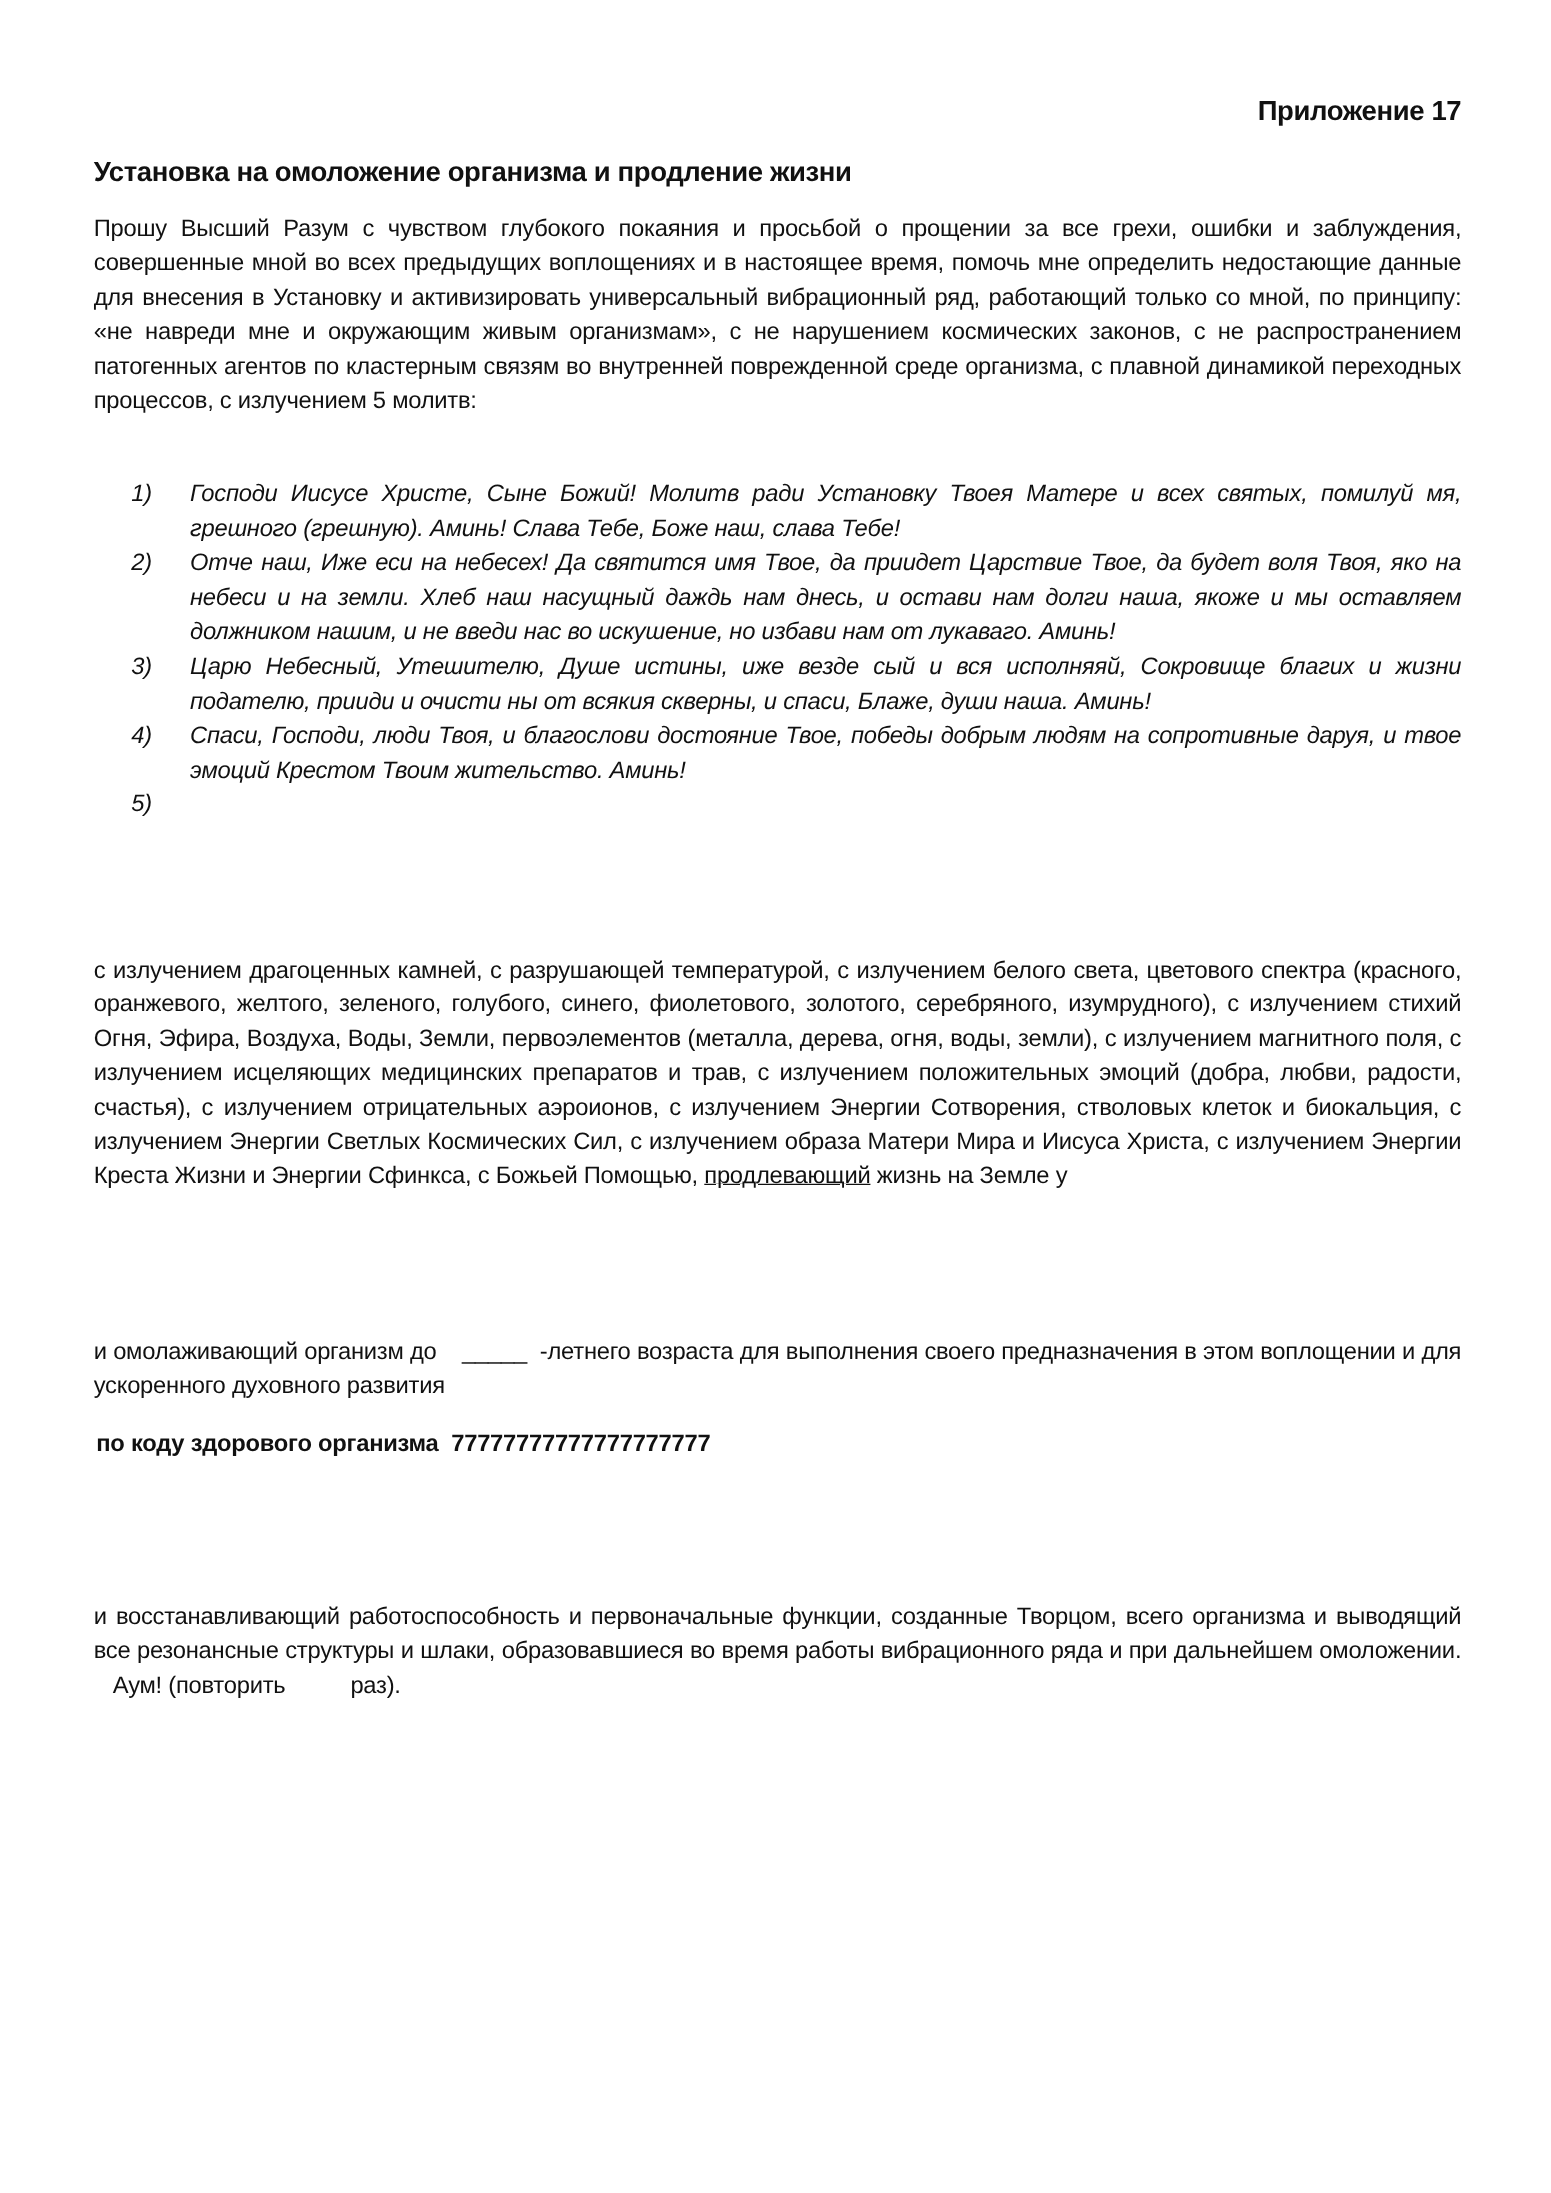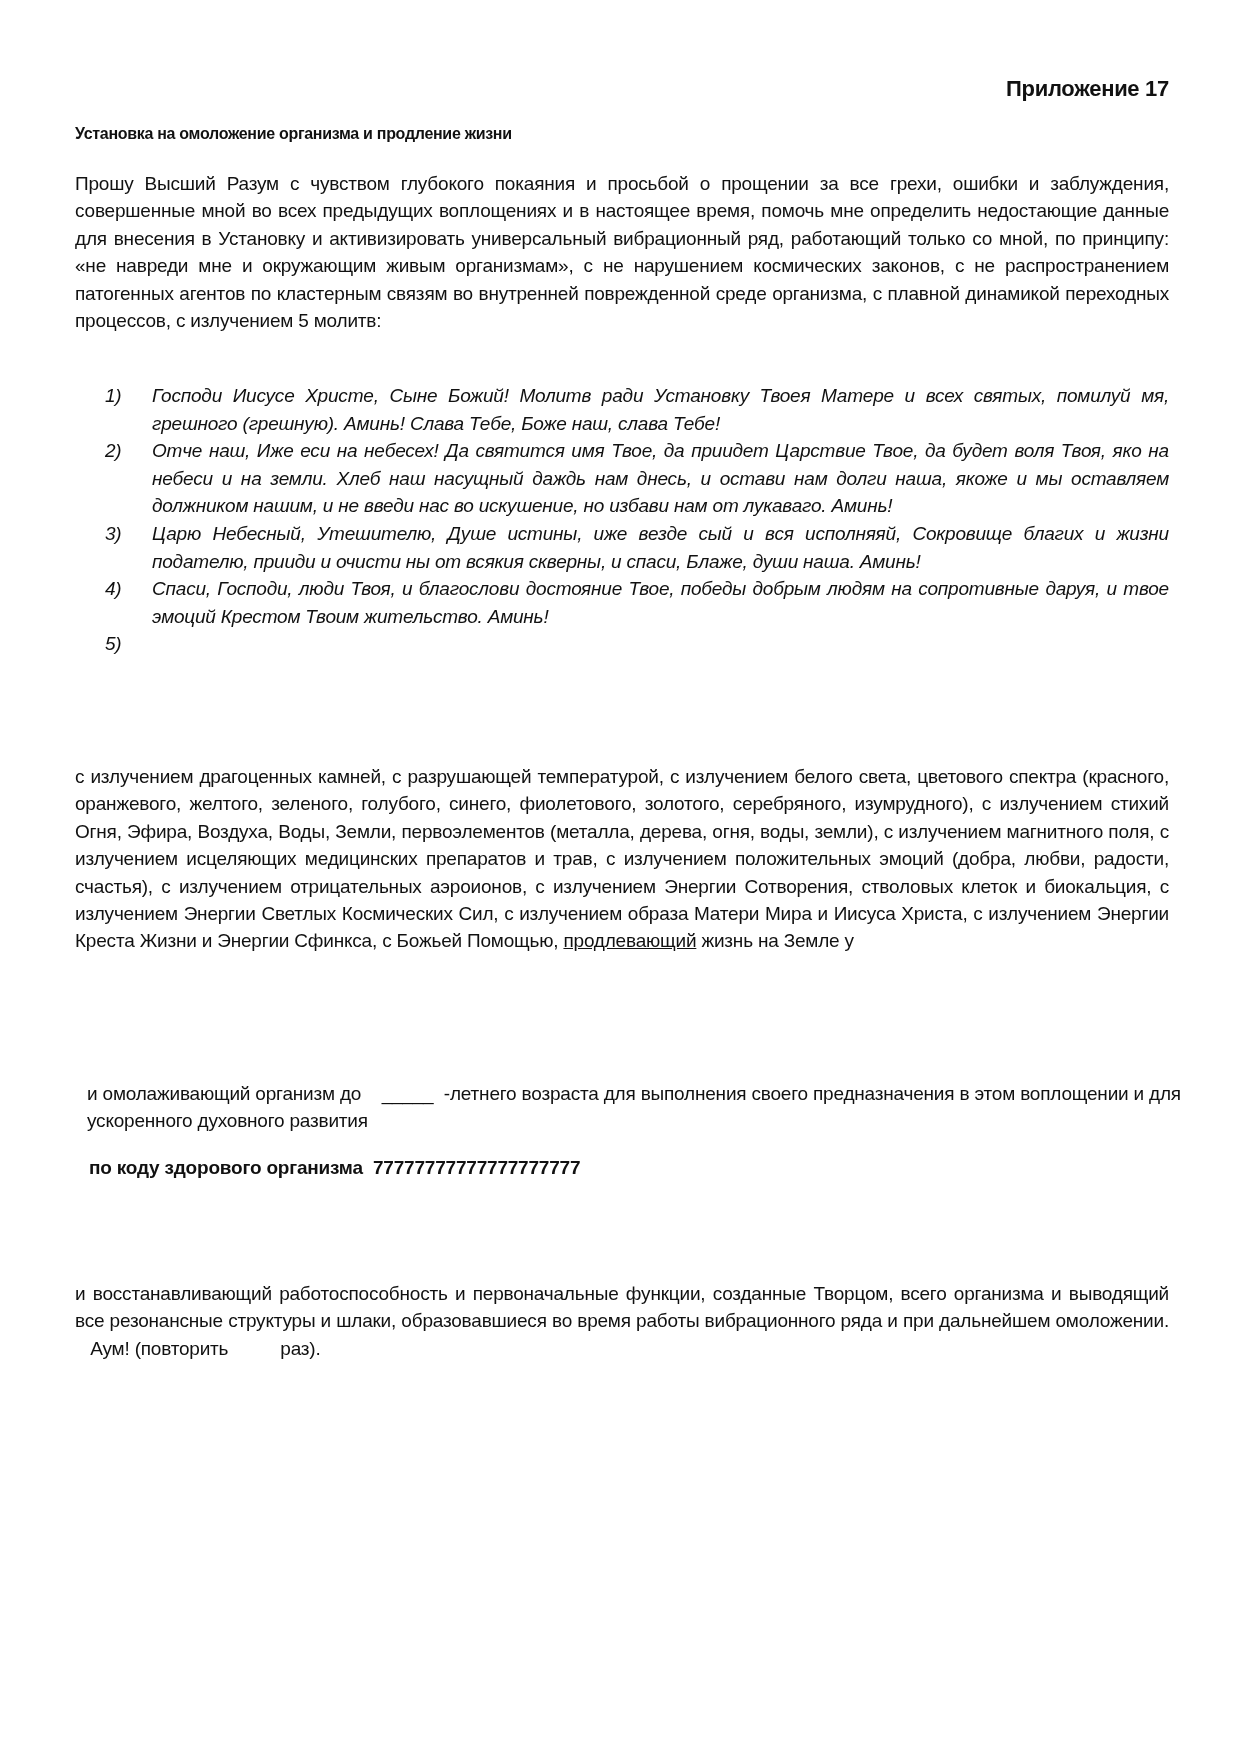--- a/index.html
+++ b/index.html
@@ -8,21 +8,21 @@
     font-family: "Liberation Sans", "DejaVu Sans", sans-serif;
     color: #111111;
   }
   .page { position: absolute; left: 75px; top: 0; width: 1094px; }
   .appendix {
     position: absolute; right: 0; top: 76px;
     font-size: 22px; font-weight: bold; letter-spacing: -0.3px;
   }
   .title {
     position: absolute; left: 0; top: 125px;
-    font-size: 16px; font-weight: bold; letter-spacing: -0.3px;
+    font-size: 22px; font-weight: bold; letter-spacing: -0.3px;
   }
   .para {
     position: absolute; left: 0; width: 1094px;
     font-size: 19px; line-height: 27.4px; text-align: justify;
     letter-spacing: -0.2px;
   }
   .para b { font-weight: normal; }
   .para u { text-decoration: underline; }
   .intro { top: 170px; }
   .prayers {
@@ -54,19 +54,19 @@
   <ol class="prayers">
     <li><span class="num">1)</span><span>Господи Иисусе Христе, Сыне Божий! Молитв ради Установку Твоея Матере и всех святых, помилуй мя, грешного (грешную). Аминь! Слава Тебе, Боже наш, слава Тебе!</span></li>
     <li><span class="num">2)</span><span>Отче наш, Иже еси на небесех! Да святится имя Твое, да приидет Царствие Твое, да будет воля Твоя, яко на небеси и на земли. Хлеб наш насущный даждь нам днесь, и остави нам долги наша, якоже и мы оставляем должником нашим, и не введи нас во искушение, но избави нам от лукаваго. Аминь!</span></li>
     <li><span class="num">3)</span><span>Царю Небесный, Утешителю, Душе истины, иже везде сый и вся исполняяй, Сокровище благих и жизни подателю, прииди и очисти ны от всякия скверны, и спаси, Блаже, души наша. Аминь!</span></li>
     <li><span class="num">4)</span><span>Спаси, Господи, люди Твоя, и благослови достояние Твое, победы добрым людям на сопротивные даруя, и твое эмоций Крестом Твоим жительство. Аминь!</span></li>
     <li><span class="num">5)</span></li>
   </ol>
 
   <p class="para emissions" style="margin:0"><span>с излучением драгоценных камней, с разрушающей температурой, с излучением белого света, цветового спектра (красного, оранжевого, желтого, зеленого, голубого, синего, фиолетового, золотого, серебряного, изумрудного), с излучением стихий Огня, Эфира, Воздуха, Воды, Земли, первоэлементов (металла, дерева, огня, воды, земли), с излучением магнитного поля, с излучением исцеляющих медицинских препаратов и трав, с излучением положительных эмоций (добра, любви, радости, счастья), с излучением отрицательных аэроионов, с излучением </span><b>Энергии Сотворения</b><span>, стволовых клеток и биокальция, с излучением </span><b>Энергии Светлых Космических Сил</b><span>, с излучением образа </span><b>Матери Мира</b><span> и </span><b>Иисуса Христа</b><span>, с излучением </span><b>Энергии Креста Жизни</b><span> и </span><b>Энергии Сфинкса</b><span>, с </span><b>Божьей Помощью</b><span>, </span><b><u>продлевающий</u></b><span> жизнь на Земле  у</span></p>
 
-  <p class="para rejuv" style="margin:12px"><span>и  </span><b>омолаживающий организм до</b>&nbsp;&nbsp;&nbsp;&nbsp;<span class="blank">_____</span>&nbsp;&nbsp;<b>-летнего возраста</b><span> для выполнения своего предназначения в этом воплощении и для ускоренного духовного развития</span></p>
+  <p class="para rejuv" style="margin:0"><span>и  </span><b>омолаживающий организм до</b>&nbsp;&nbsp;&nbsp;&nbsp;<span class="blank">_____</span>&nbsp;&nbsp;<b>-летнего возраста</b><span> для выполнения своего предназначения в этом воплощении и для ускоренного духовного развития</span></p>
 
-  <p class="para code-line" style="margin:14px"><span>по коду здорового организма</span>&nbsp;&nbsp;<span>77777777777777777777</span></p>
+  <p class="para code-line" style="margin:2px"><span>по коду здорового организма</span>&nbsp;&nbsp;<span>77777777777777777777</span></p>
 
   <p class="para restore" style="margin:0"><span>и </span><b>восстанавливающий</b><span> работоспособность и первоначальные функции, созданные Творцом, всего организма и </span><b>выводящий все резонансные структуры и шлаки</b><span>, образовавшиеся во время работы вибрационного ряда и при дальнейшем </span><b>омоложении.</b><span style="white-space:pre">   </span><b>Аум!</b><span> (повторить</span><span class="gap"></span><span>раз).</span></p>
 
 </div>
 
 </body></html>

